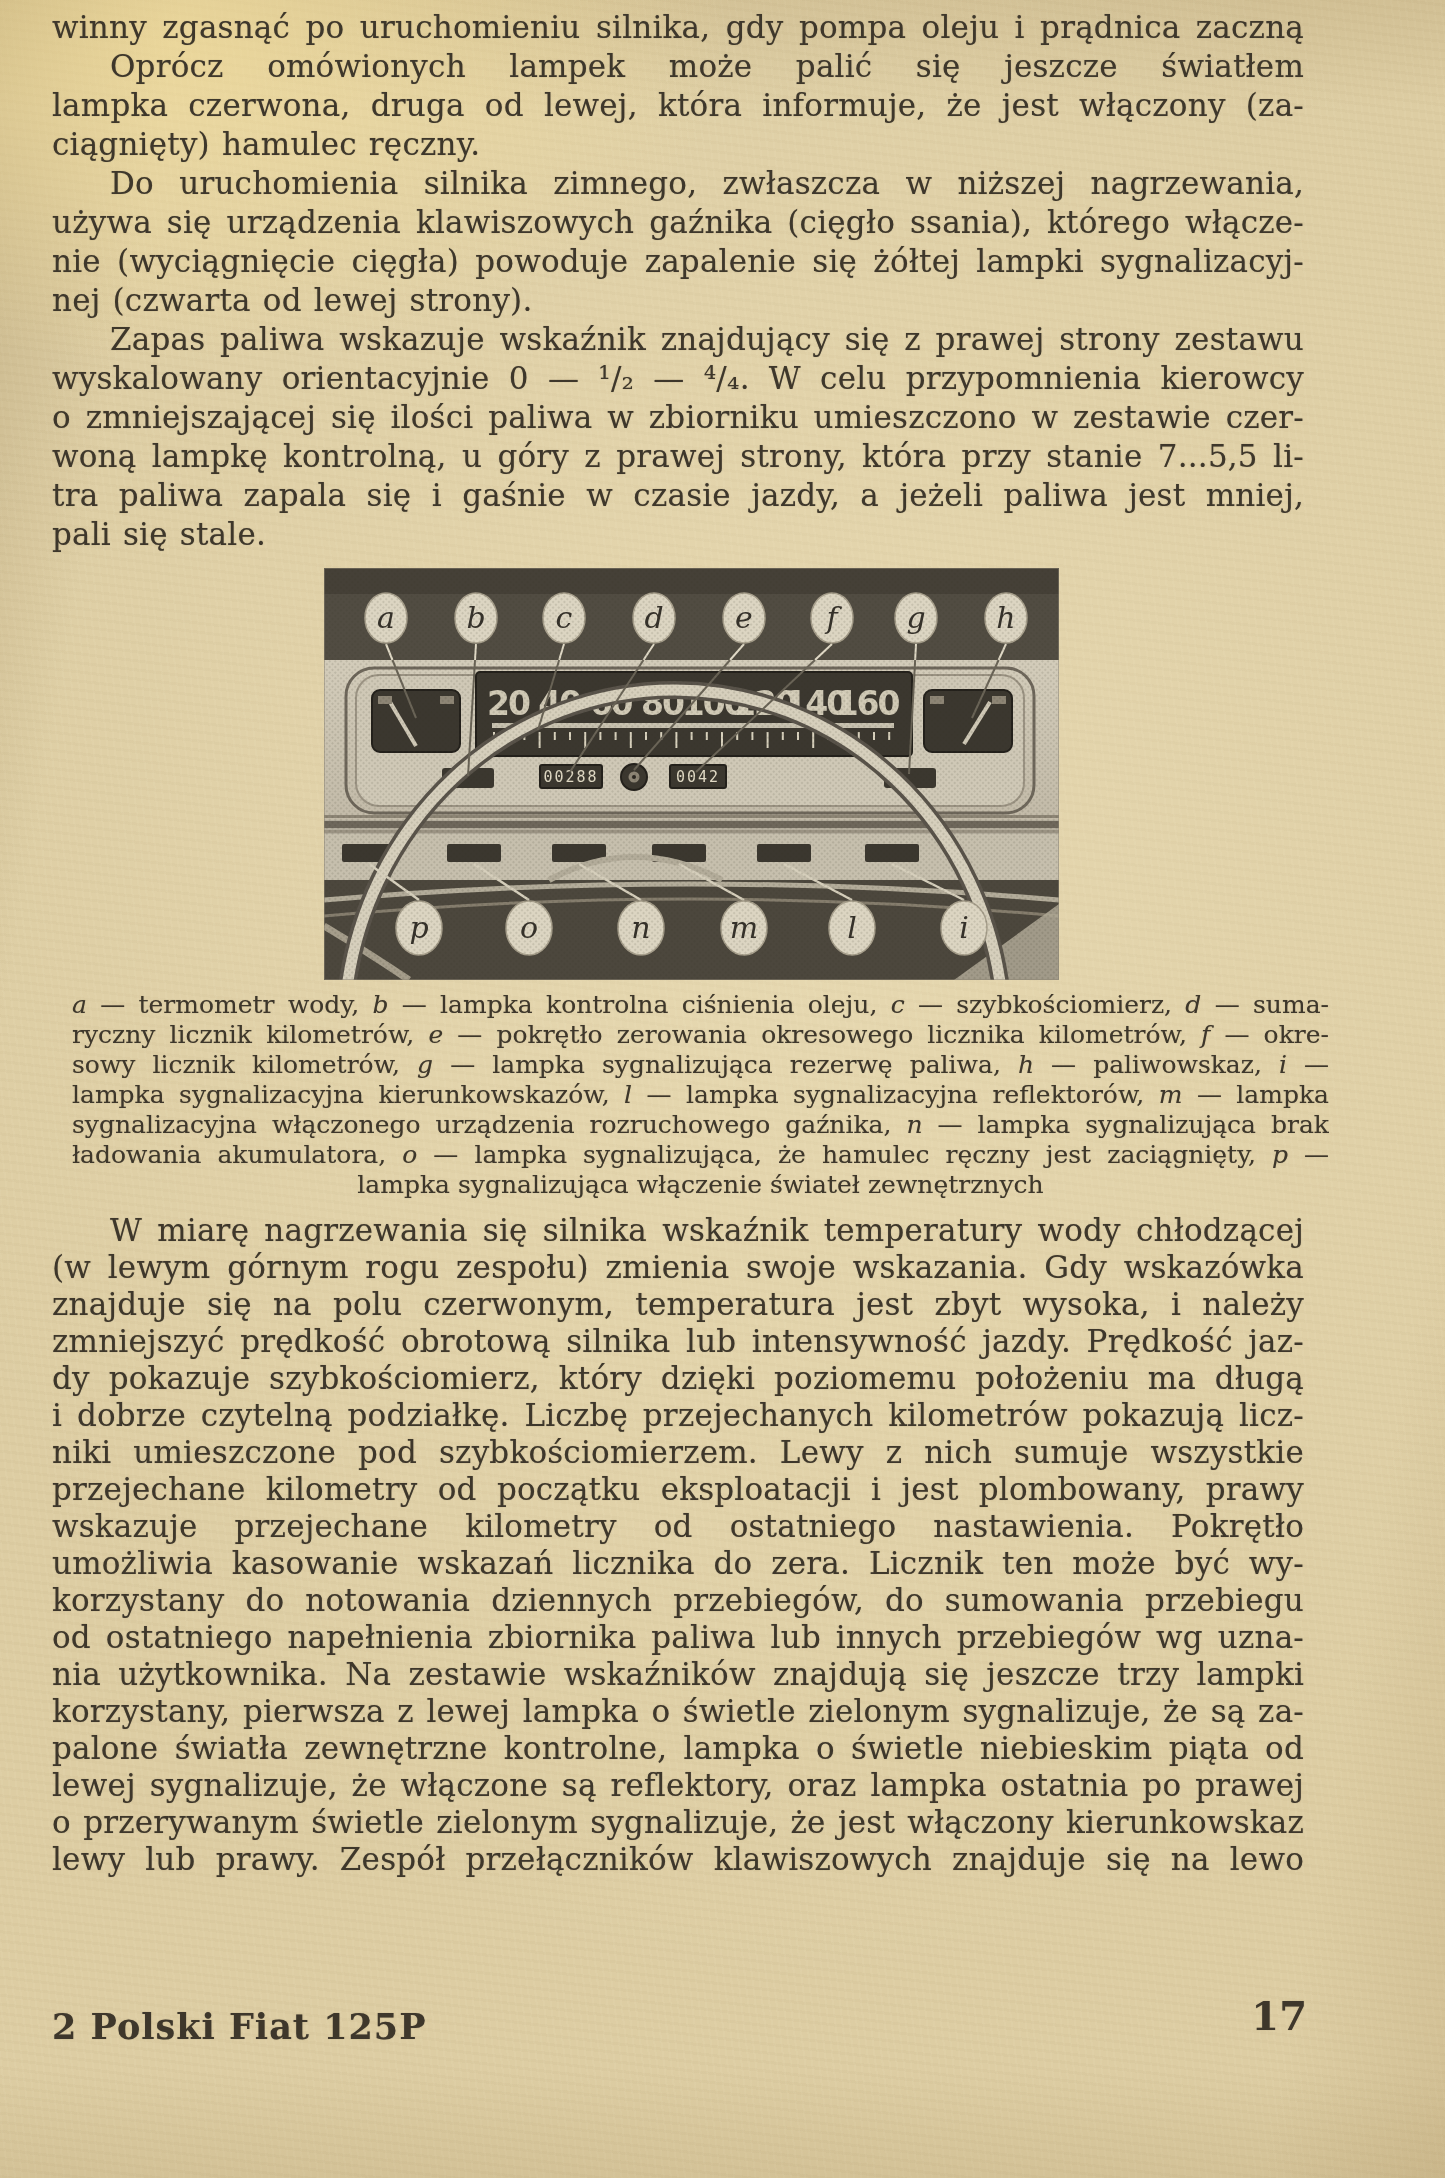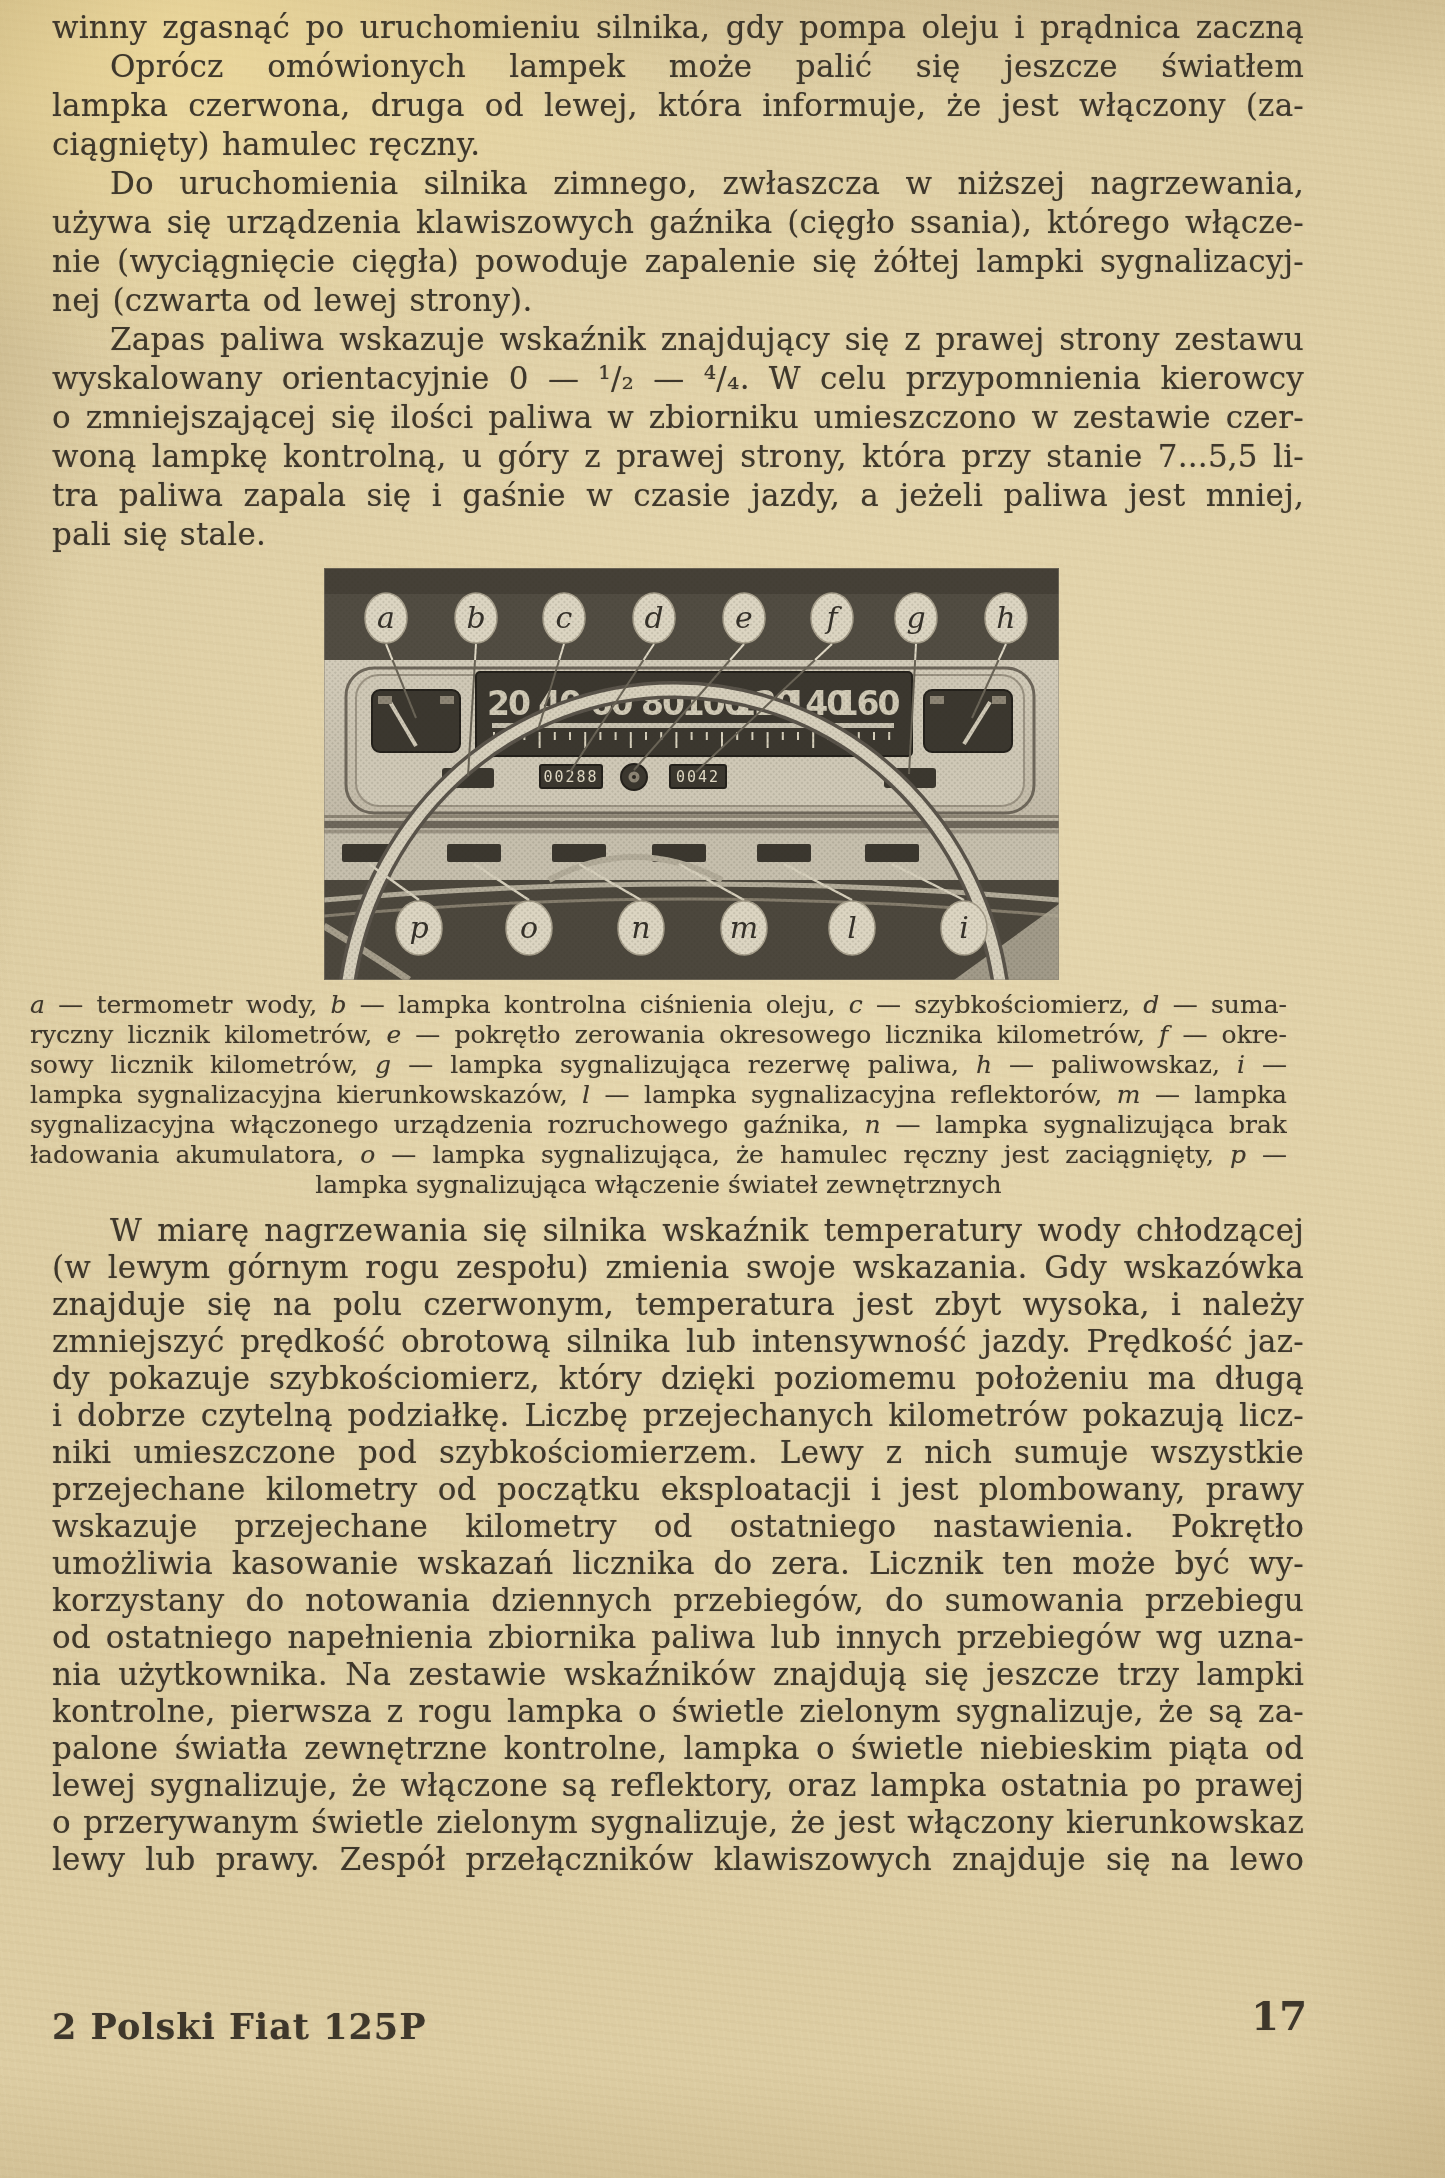--- a/index.html
+++ b/index.html
@@ -30,21 +30,21 @@
   .line.first-indent{padding-left:58px;}
   .line.last-left{text-align-last:left;}
   .block-bottom{margin-top:12px;}
   .block-bottom .line{line-height:37px;height:37px;}
   .figure-wrap{margin:14px 0 0 324px;width:735px;height:412px;}
   .caption-title{
     margin-top:24px;width:1252px;margin-left:52px;
     text-align:center;font-weight:bold;font-size:30px;line-height:36px;
     text-shadow:0 0 1px rgba(62,55,43,.4);
   }
-  .caption{margin-left:30px;width:1257px;margin-top:10px;}
+  .caption{margin-left:72px;width:1257px;margin-top:10px;}
   .cap-line{
     font-size:25px;line-height:30px;height:30px;overflow:hidden;
     text-align:justify;text-align-last:justify;
     text-shadow:0 0 .8px rgba(62,55,43,.4);
   }
   .cap-line.center{text-align:center;text-align-last:center;}
   .cap-line i{font-style:italic;}
   .footer-left{
     position:absolute;left:52px;top:2006px;
     font-weight:bold;font-size:35px;letter-spacing:1px;
@@ -309,21 +309,21 @@
         <div class="line">zmniejszyć prędkość obrotową silnika lub intensywność jazdy. Prędkość jaz-</div>
         <div class="line">dy pokazuje szybkościomierz, który dzięki poziomemu położeniu ma długą</div>
         <div class="line">i dobrze czytelną podziałkę. Liczbę przejechanych kilometrów pokazują licz-</div>
         <div class="line">niki umieszczone pod szybkościomierzem. Lewy z nich sumuje wszystkie</div>
         <div class="line">przejechane kilometry od początku eksploatacji i jest plombowany, prawy</div>
         <div class="line">wskazuje przejechane kilometry od ostatniego nastawienia. Pokrętło środkowe</div>
         <div class="line">umożliwia kasowanie wskazań licznika do zera. Licznik ten może być wy-</div>
         <div class="line">korzystany do notowania dziennych przebiegów, do sumowania przebiegu</div>
         <div class="line">od ostatniego napełnienia zbiornika paliwa lub innych przebiegów wg uzna-</div>
         <div class="line">nia użytkownika. Na zestawie wskaźników znajdują się jeszcze trzy lampki</div>
-        <div class="line">kontrolne, pierwsza z rogu lampka o świetle zielonym sygnalizuje, że są za-</div>
+        <div class="line">korzystany, pierwsza z lewej lampka o świetle zielonym sygnalizuje, że są za-</div>
         <div class="line">palone światła zewnętrzne kontrolne, lampka o świetle niebieskim piąta od</div>
         <div class="line">lewej sygnalizuje, że włączone są reflektory, oraz lampka ostatnia po prawej</div>
         <div class="line">o przerywanym świetle zielonym sygnalizuje, że jest włączony kierunkowskaz</div>
         <div class="line">lewy lub prawy. Zespół przełączników klawiszowych znajduje się na lewo</div>
       </div>
   </div>
 
   <div class="footer-left">2 Polski Fiat 125P</div>
   <div class="page-number">17</div>
 </div>

